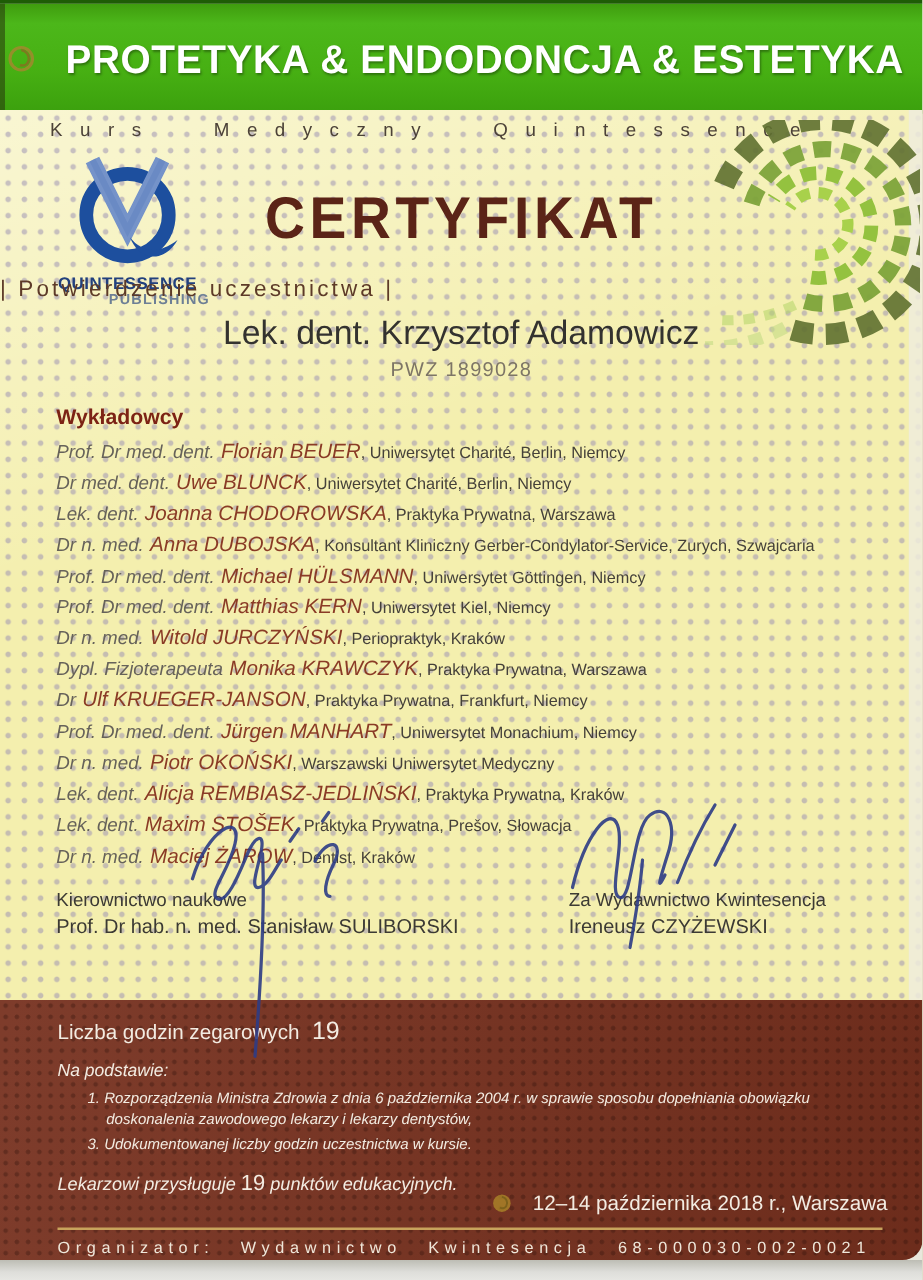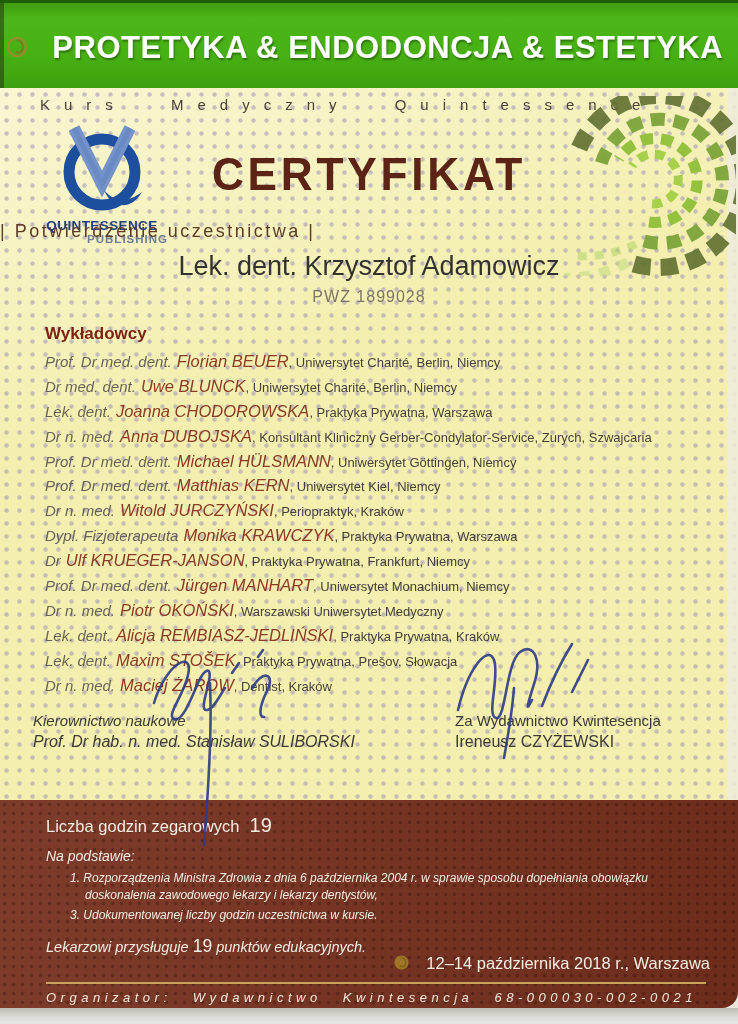--- a/index.html
+++ b/index.html
@@ -43,21 +43,21 @@
 
   
   .lect-heading{position:absolute;left:45px;top:236px;font-size:17px;font-weight:bold;color:#7c2315;}
   .lect-list{position:absolute;left:45px;top:264px;width:670px;}
   .lect-row{height:24.9px;white-space:nowrap;overflow:visible;}
   .lx-prefix{font-style:italic;font-size:15px;color:#66625a;margin-right:5px;}
   .lx-name{font-style:italic;font-weight:normal;font-size:16.5px;color:#8a3b26;}
   .lx-aff{font-size:13px;color:#45413a;}
 
   
-  .sign-left{position:absolute;left:33px;top:624px;font-style:italic;}
+  .sign-left{position:absolute;left:45px;top:624px;}
   .sign-right{position:absolute;left:455px;top:624px;}
   .sign-role{font-size:15px;color:#3c3a34;margin-bottom:4px;}
   .sign-name{font-size:16px;color:#3c3a34;}
   .sig-svg{position:absolute;z-index:5;pointer-events:none;}
   #sig1{left:140px;top:645px;}
   #sig2{left:430px;top:632px;}
 
   
   .maroon{position:absolute;left:0;top:800px;width:738px;height:208px;
     background-color:#76301e;
@@ -69,21 +69,21 @@
   .hours-value{font-size:20px;margin-left:10px;}
   .basis-heading{position:absolute;left:46px;top:48px;font-size:14px;font-style:italic;}
   .basis-list{position:absolute;left:46px;top:70px;width:660px;}
   .basis-item{font-size:12px;font-style:italic;line-height:1.4;margin-bottom:3px;
     padding-left:15px;text-indent:-15px;margin-left:24px;}
   .points-line{position:absolute;left:46px;top:136px;font-size:14.5px;font-style:italic;}
   .points-value{font-size:17.5px;font-style:normal;}
   .date-line{position:absolute;right:28px;top:154px;font-size:16.5px;display:flex;align-items:flex-start;gap:16px;}
   .gold-rule{position:absolute;left:46px;top:182px;width:660px;border-top:2px solid #c8a35c;}
   .organizer{position:absolute;left:46px;top:190px;width:680px;font-size:13px;color:#efe7da;
-    letter-spacing:4.5px;word-spacing:13px;white-space:nowrap;font-style:italic;}
+    letter-spacing:4.5px;word-spacing:13px;white-space:nowrap;}
 
   .bottom-strip{position:absolute;left:0;top:1008px;width:738px;height:16px;
     background:linear-gradient(180deg,#bdbdb4,#dededa 60%,#e6e6e2);}
 </style>
 </head>
 <body>
 
 <div id="page">
 
   <div class="green-band">

